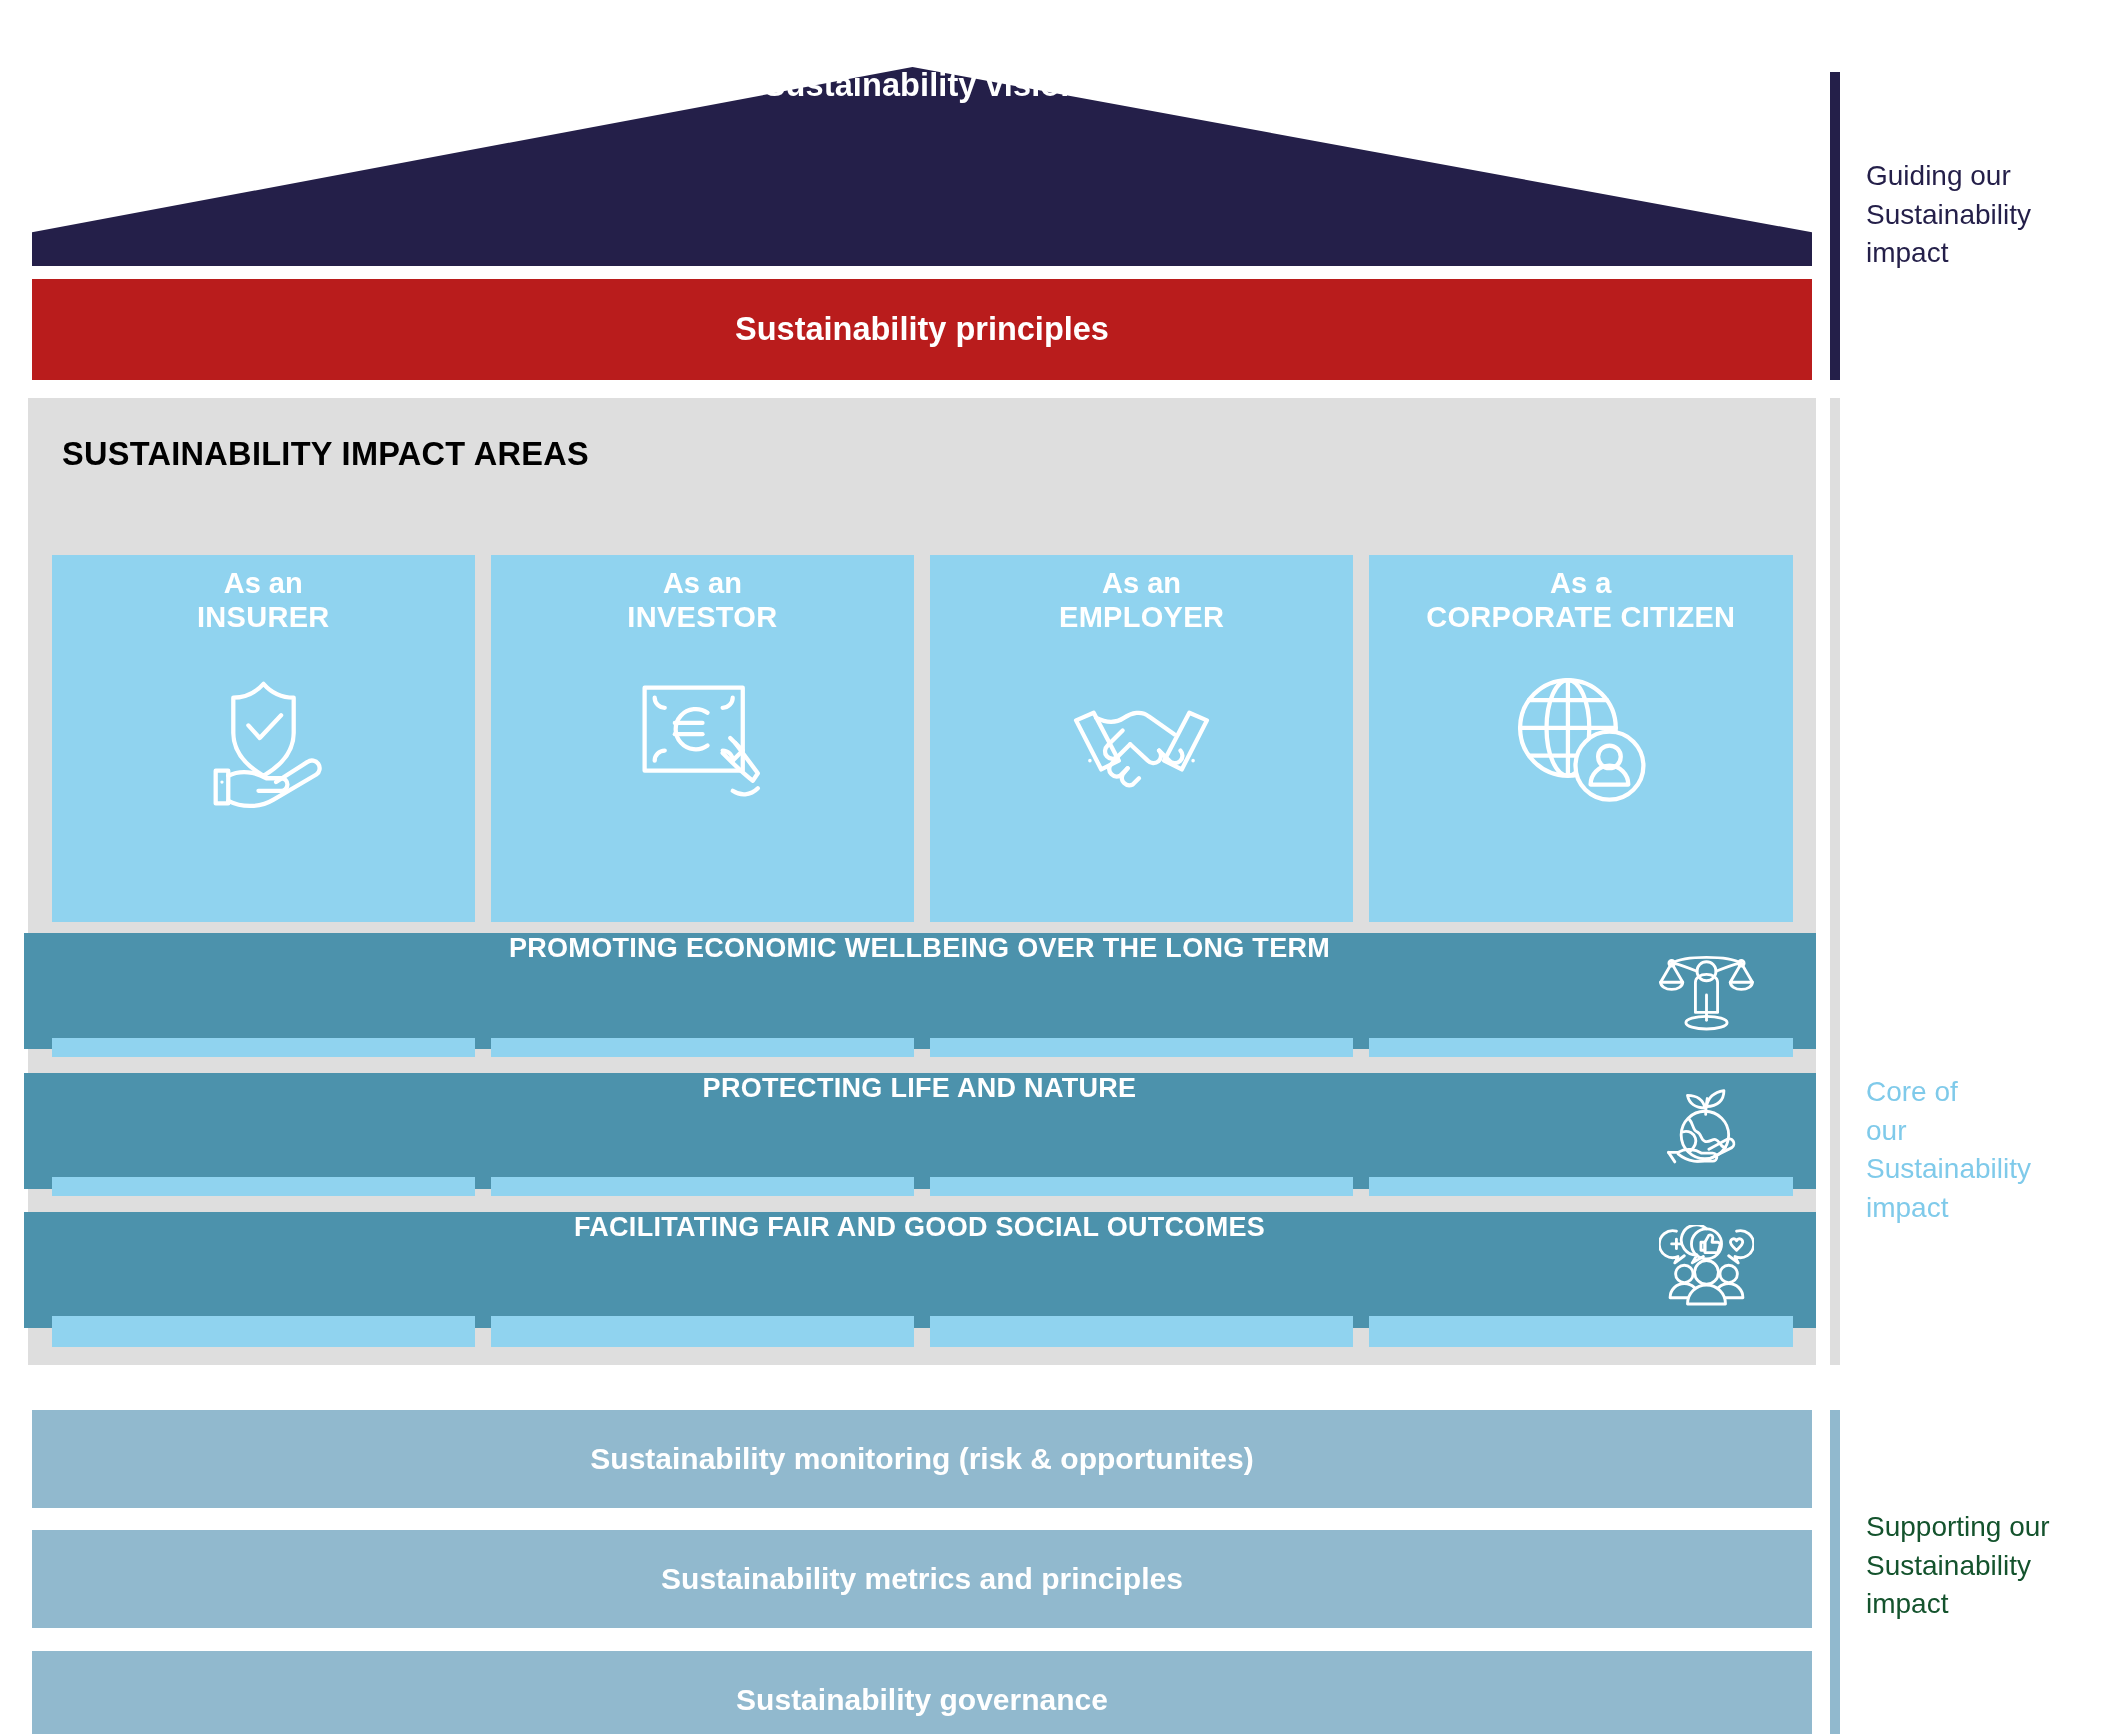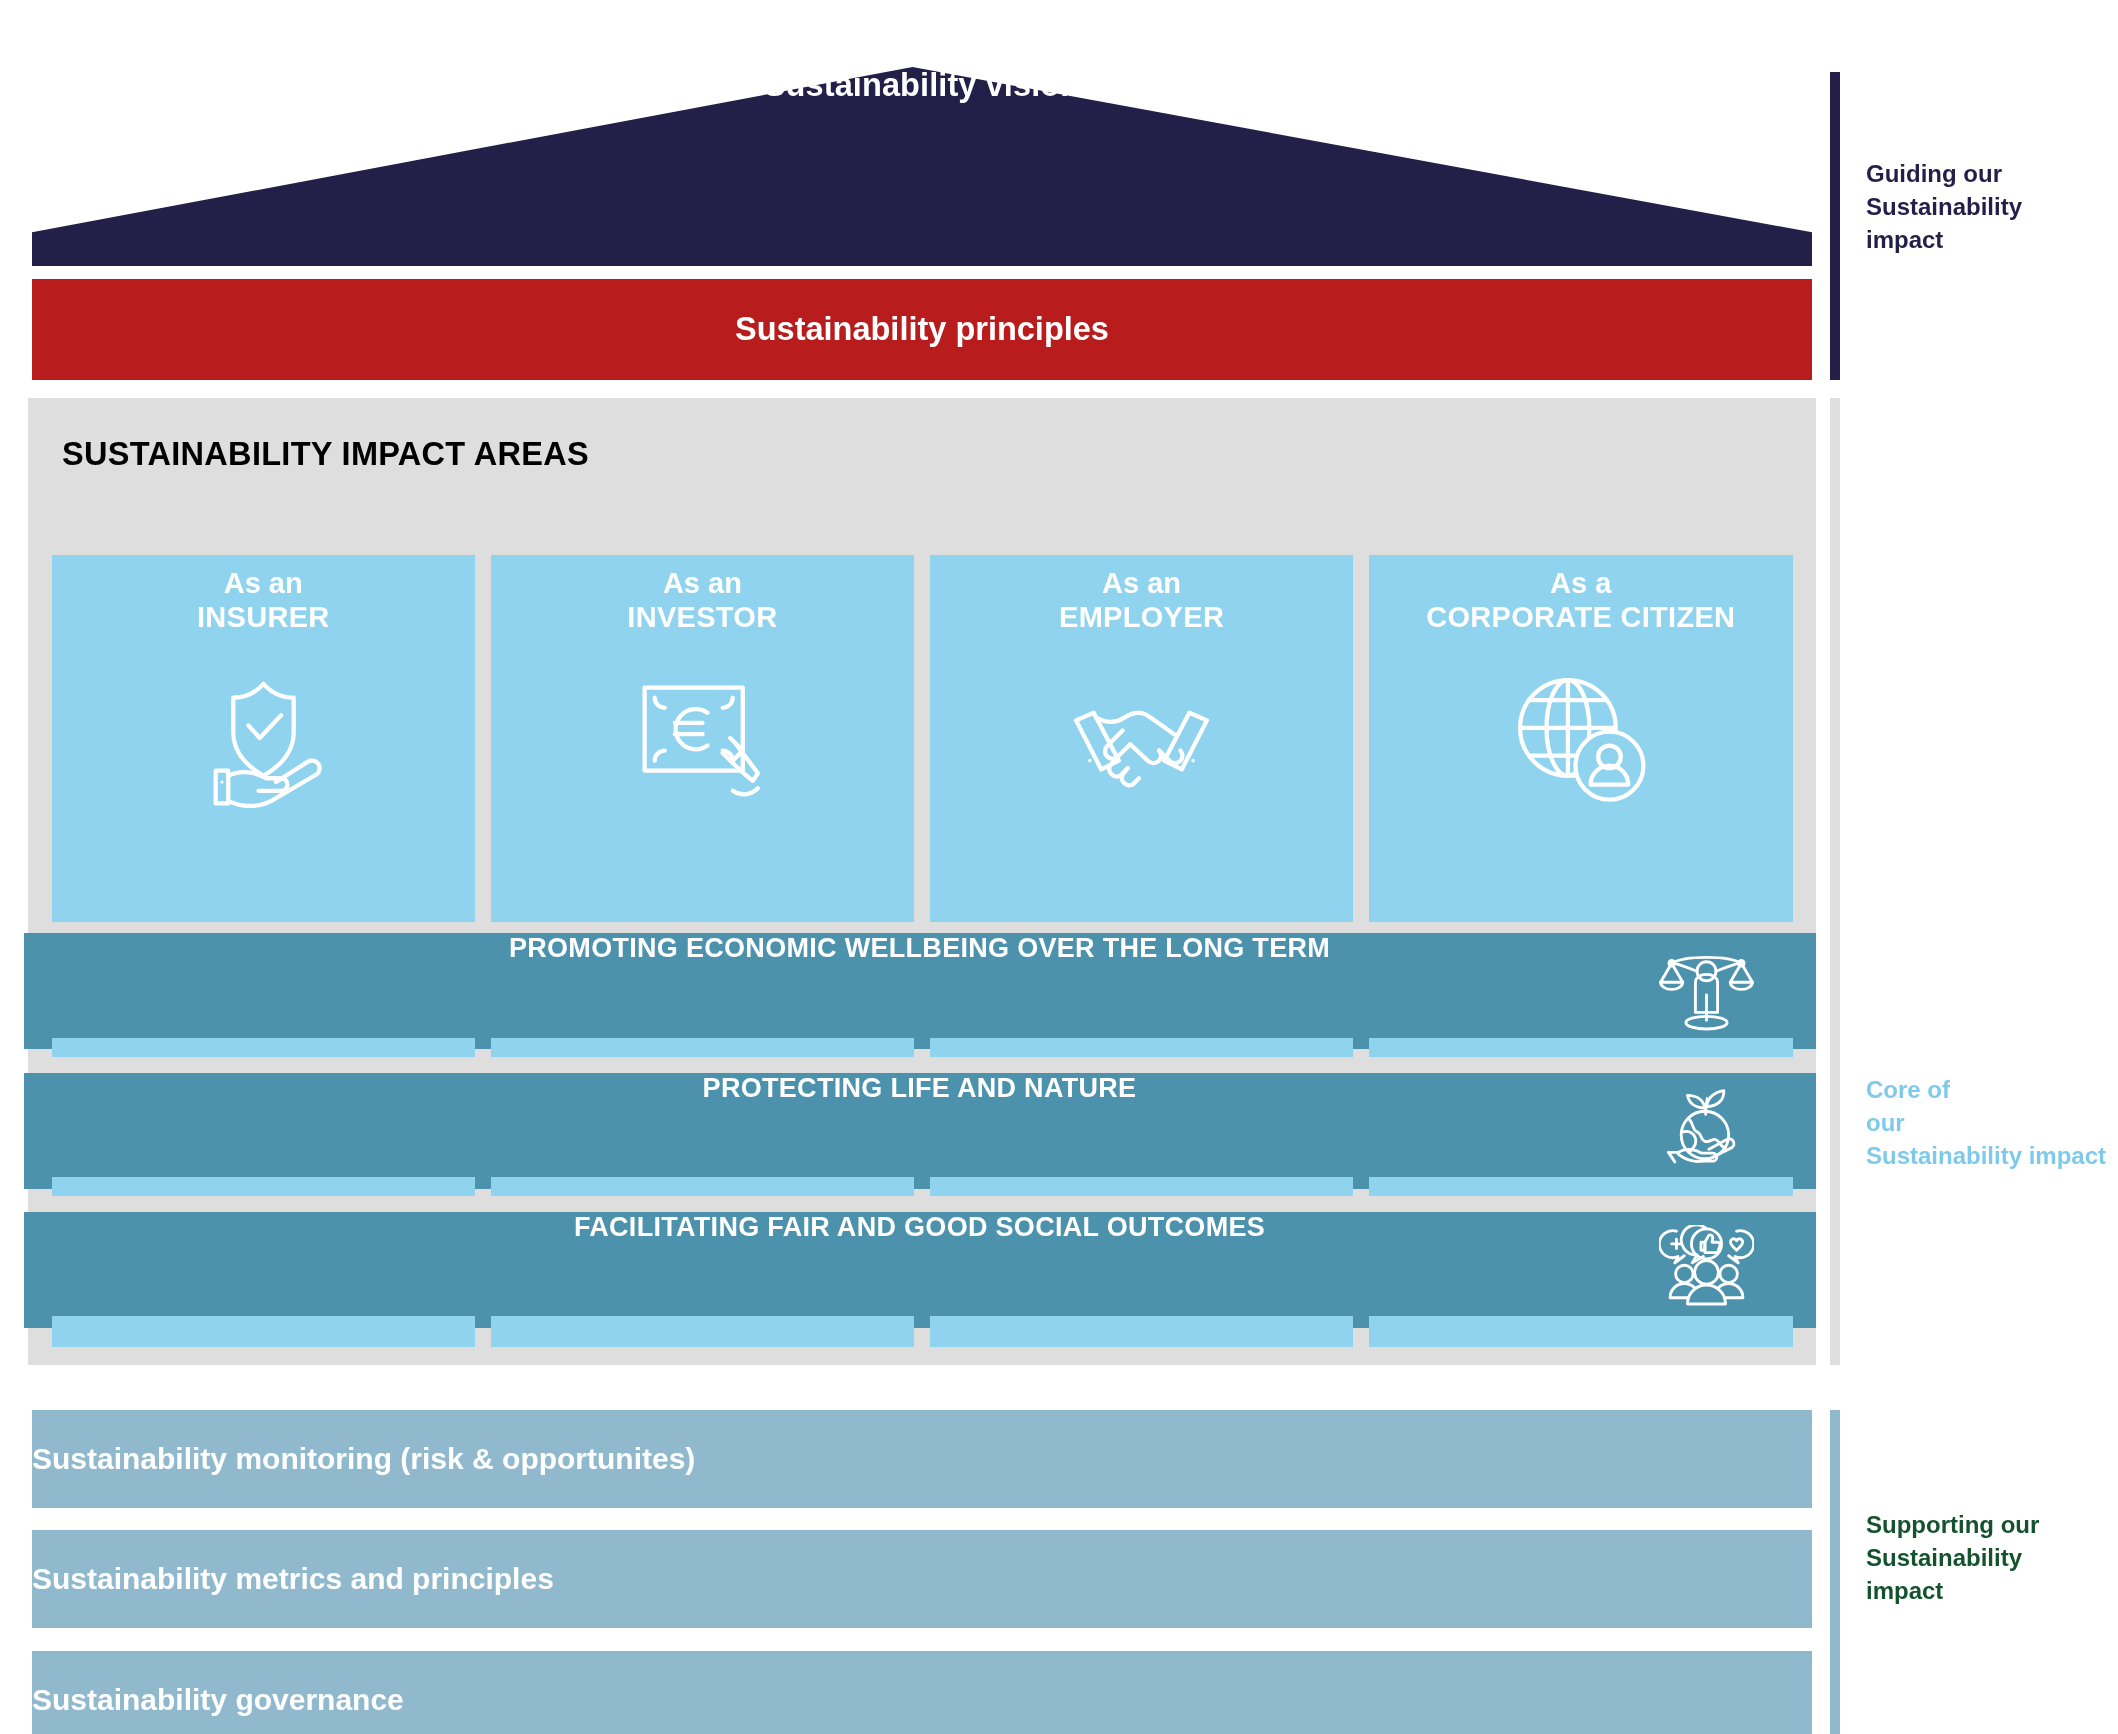--- a/index.html
+++ b/index.html
@@ -97,36 +97,36 @@
   }
   .strip > div { flex:1 1 0; background:#90d3ef; }
   .strip1 { top:640px; }
   .strip2 { top:779px; }
   .strip3 { top:918px; height:31px; }
 
   
   .support {
     position:absolute; left:32px; width:1780px; height:98px;
     background:#91b9ce;
-    display:flex; align-items:center; 
+    display:flex; align-items:center; justify-content:center;
   }
   .support span { color:#fff; font-weight:700; font-size:30px; }
   .sup1 { top:1410px; }
   .sup2 { top:1530px; }
   .sup3 { top:1651px; }
 
   
   .bracket { position:absolute; width:9.5px; }
   .br-guide   { left:1830px; top:72px;  height:308px; background:#241f49; }
   .br-core    { left:1830px; top:398px;  height:967px; background:#dedede; }
   .br-support { left:1830px; top:1410px; height:339px;  background:#91b9ce; }
 
   .rlabel {
     position:absolute; left:1866px;
-    font-weight:700; font-size:24px; line-height:1.38;
+    font-weight:400; font-size:28px; line-height:1.38;
   }
   .rl-guide   { top:157px;  color:#241f49; }
   .rl-core    { top:1073px; color:#7fcaea; }
   .rl-support { top:1508px; color:#14532d; }
 </style>
 </head>
 <body>
 
 <div id="stage">
 

